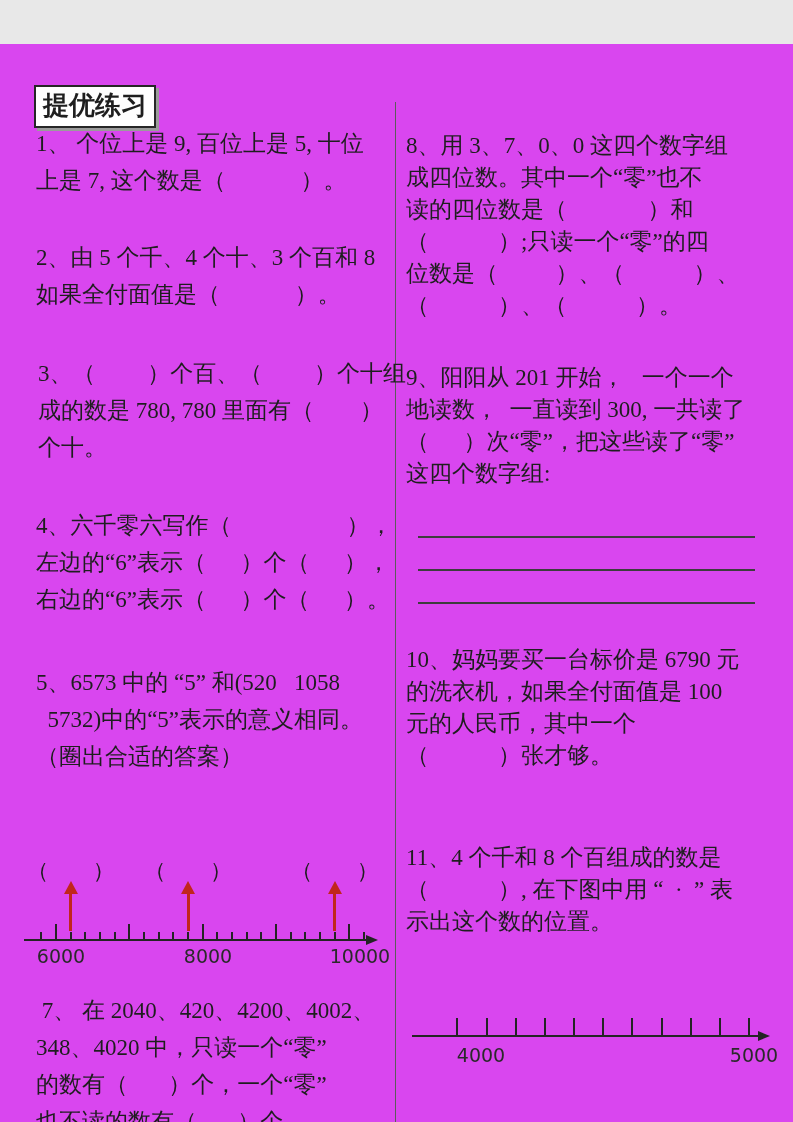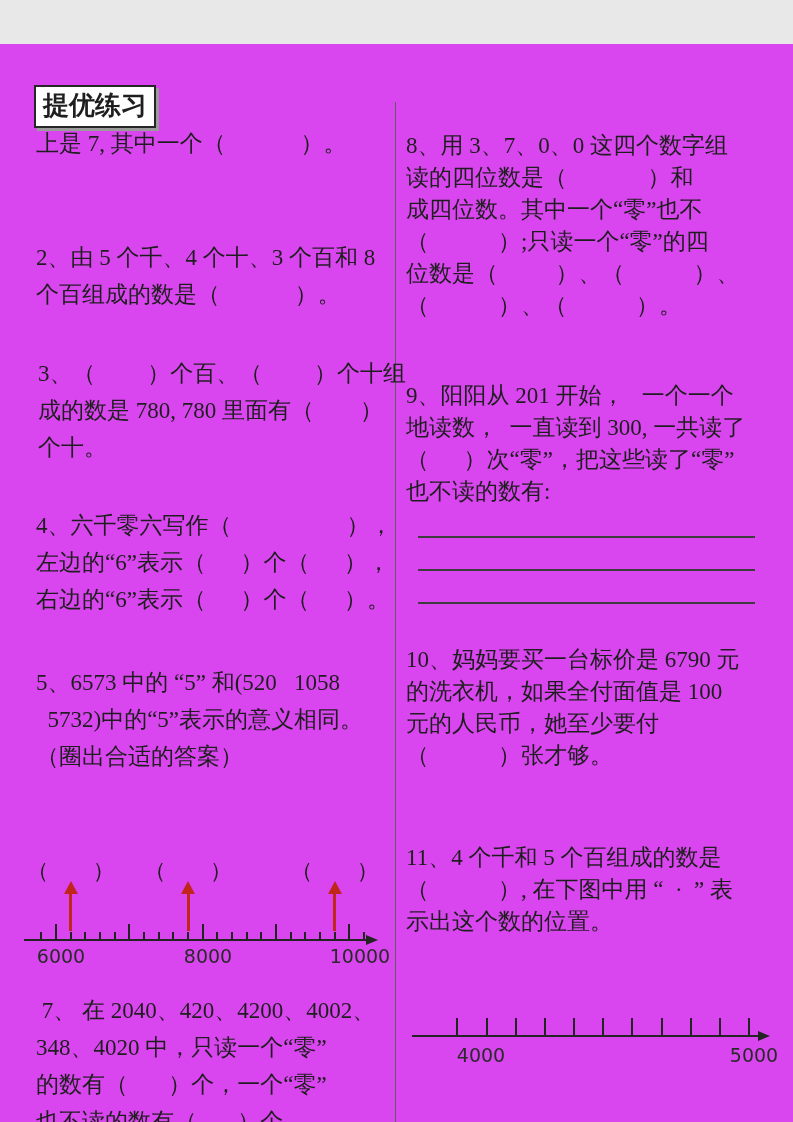--- a/index.html
+++ b/index.html
@@ -62,26 +62,27 @@
 
 <div class="page">
 
   <div class="title-box">
     <span>提优练习</span>
   </div>
 
   <div class="divider"></div>
 
   <div class="prob lh37" style="left:36px;top:81px;width:357px">
-    <div class="line">上是 7, 其中一个（             ）。</div>
+    <div class="line">1、 个位上是 9, 百位上是 5, 十位</div>
+    <div class="line">上是 7, 这个数是（             ）。</div>
   </div>
 
   <div class="prob lh37" style="left:36px;top:195px;width:357px">
     <div class="line">2、由 5 个千、4 个十、3 个百和 8</div>
-    <div class="line">个百组成的数是（             ）。</div>
+    <div class="line">如果全付面值是（             ）。</div>
   </div>
 
   <div class="prob lh37" style="left:38px;top:311px;width:357px">
     <div class="line">3、（         ）个百、（         ）个十组</div>
     <div class="line">成的数是 780, 780 里面有（        ）</div>
     <div class="line">个十。</div>
   </div>
 
   <div class="prob lh37" style="left:36px;top:463px;width:357px">
     <div class="line">4、六千零六写作（                    ），</div>
@@ -98,47 +99,47 @@
 
   <div class="prob lh37" style="left:36px;top:948px;width:357px">
     <div class="line"> 7、 在 2040、420、4200、4002、</div>
     <div class="line">348、4020 中，只读一个“零”</div>
     <div class="line">的数有（       ）个，一个“零”</div>
     <div class="line">也不读的数有（       ）个。</div>
   </div>
 
   <div class="prob lh32" style="left:406px;top:86px;width:386px">
     <div class="line">8、用 3、7、0、0 这四个数字组</div>
+    <div class="line">成四位数。其中一个“零”也不</div>
     <div class="line">读的四位数是（              ）和</div>
-    <div class="line">成四位数。其中一个“零”也不</div>
     <div class="line">（            ）;只读一个“零”的四</div>
     <div class="line">位数是（          ）、（            ）、</div>
     <div class="line">（            ）、（            ）。</div>
   </div>
 
-  <div class="prob lh32" style="left:406px;top:336px;width:386px">
+  <div class="prob lh32" style="left:406px;top:318px;width:386px">
     <div class="line">9、阳阳从 201 开始，   一个一个</div>
     <div class="line">地读数，  一直读到 300, 一共读了</div>
     <div class="line">（      ）次“零”，把这些读了“零”</div>
-    <div class="line">也不读的数有:</div>
+    <div class="line">这四个数字组:</div>
   </div>
 
   <div class="ans-line" style="top:492px"></div>
   <div class="ans-line" style="top:525px"></div>
   <div class="ans-line" style="top:558px"></div>
 
   <div class="prob lh32" style="left:406px;top:600px;width:386px">
     <div class="line">10、妈妈要买一台标价是 6790 元</div>
     <div class="line">的洗衣机，如果全付面值是 100</div>
-    <div class="line">元的人民币，她至少要付</div>
+    <div class="line">元的人民币，其中一个</div>
     <div class="line">（            ）张才够。</div>
   </div>
 
   <div class="prob lh32" style="left:406px;top:798px;width:386px">
-    <div class="line">11、4 个千和 5 个百组成的数是</div>
+    <div class="line">11、4 个千和 8 个百组成的数是</div>
     <div class="line">（            ）, 在下图中用 “  ·  ” 表</div>
     <div class="line">示出这个数的位置。</div>
   </div>
 
   <div id="graphics">
 
     <div class="axis-line" style="left:24px;top:895px;width:344px"></div>
     <div class="axis-head" style="left:366px;top:891px"></div>
     <span class="nl-label" style="left:31px;top:901px;width:60px">6000</span>
     <span class="nl-label" style="left:178px;top:901px;width:60px">8000</span>

